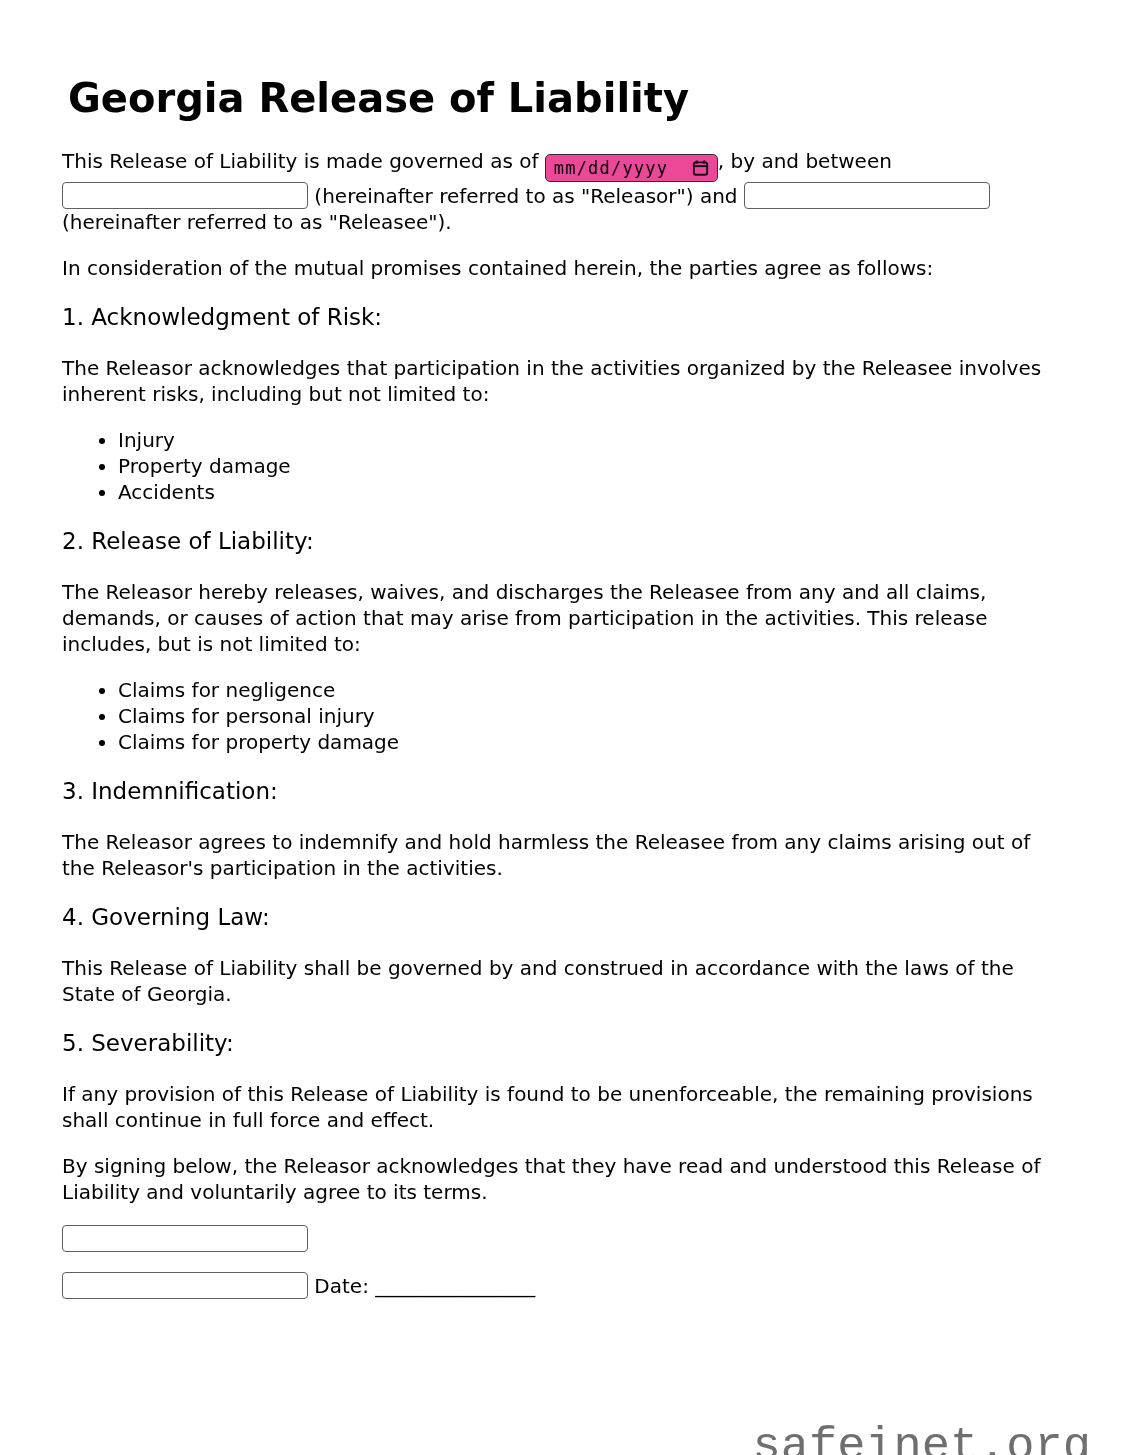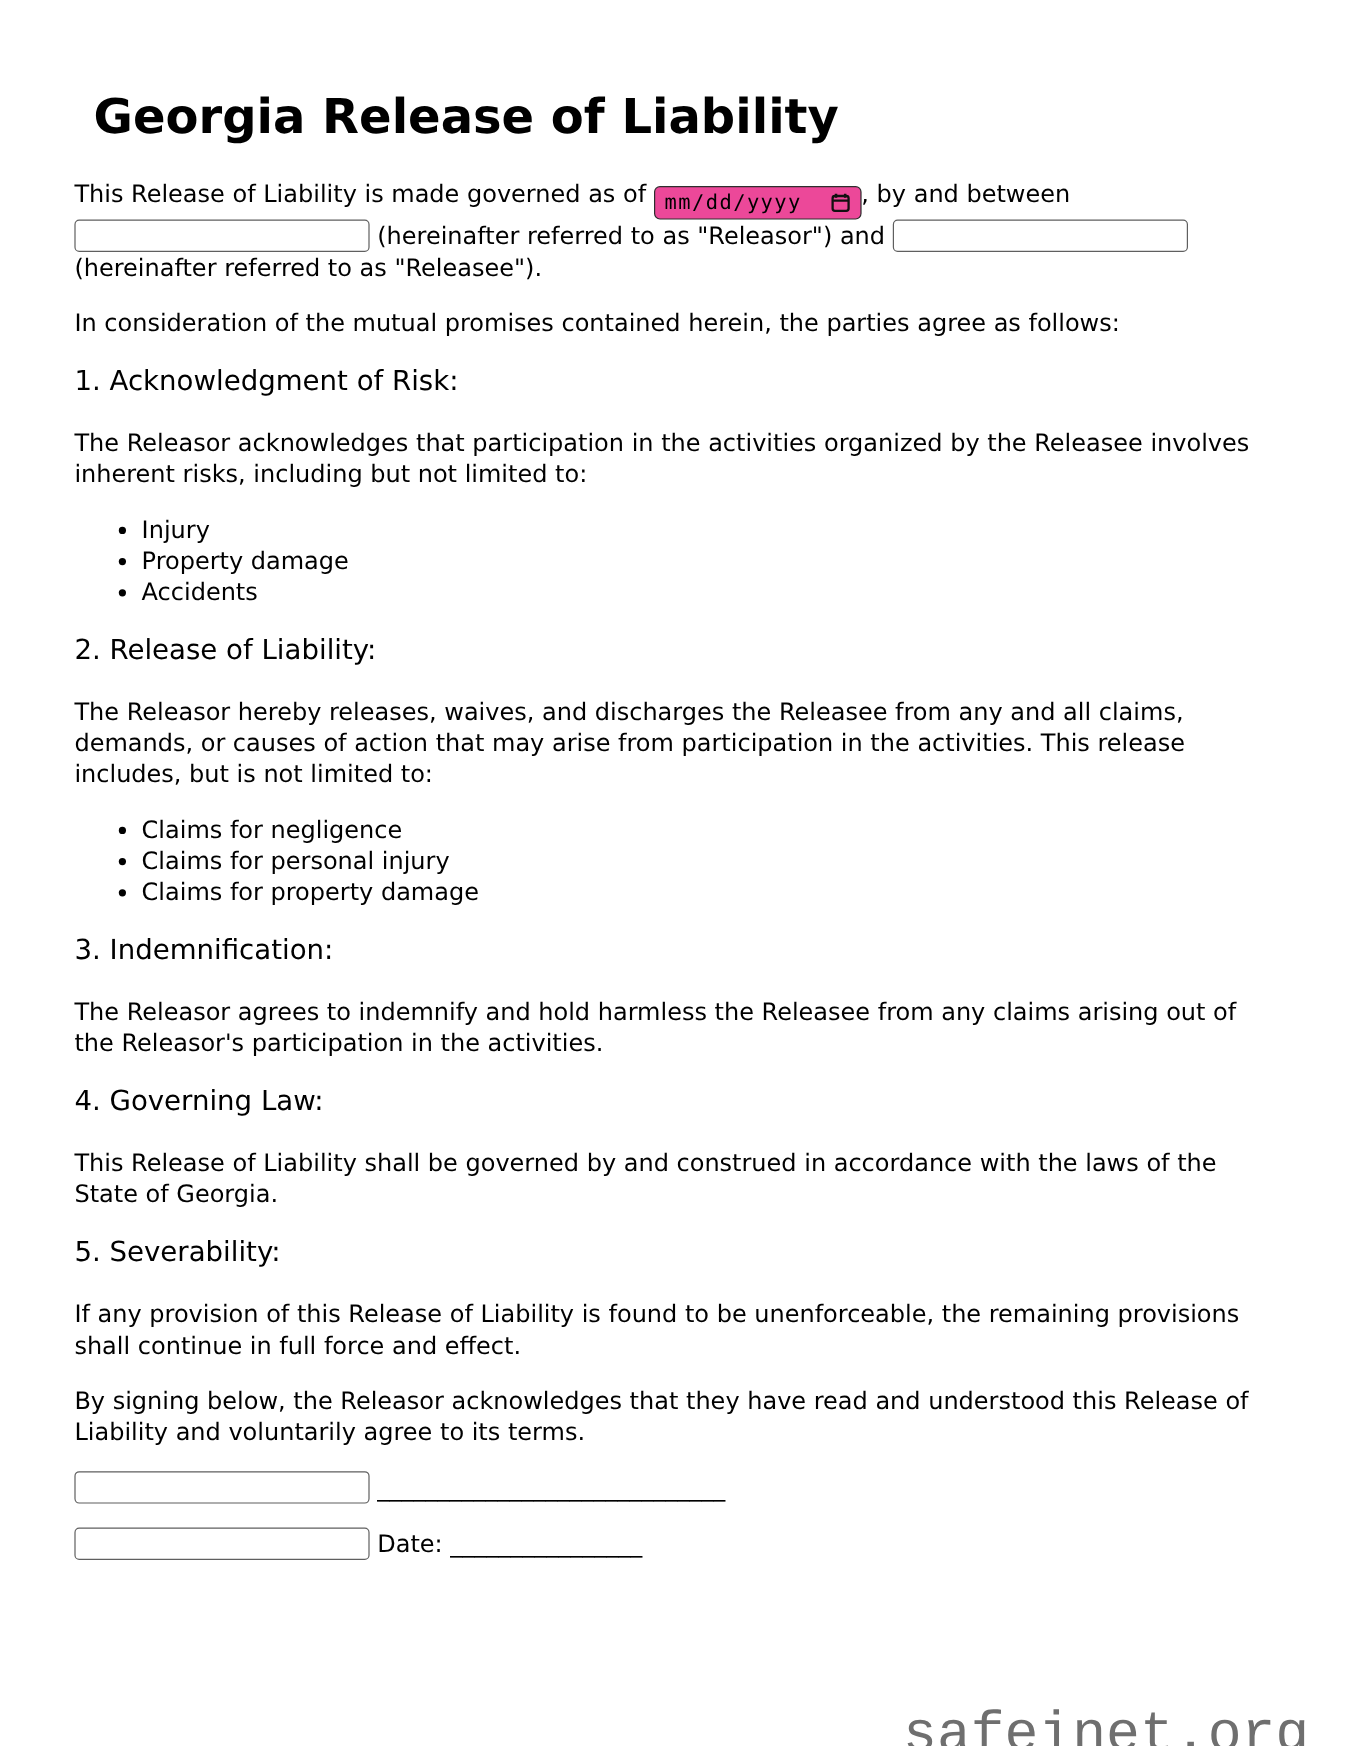--- a/index.html
+++ b/index.html
@@ -13,21 +13,21 @@
     font-family: "DejaVu Sans", sans-serif;
     font-size: 20px;
     line-height: 1.3;
     color: #000000;
     overflow: hidden;
   }
   h1 {
     font-size: 40px;
     line-height: 1.15;
     font-weight: bold;
-    margin: 27px 16px;
+    margin: 27px 6px;
   }
   h3 {
     font-size: 23px;
     font-weight: normal;
     margin: 22px 0;
   }
   p { margin: 20px 0; }
   ul { margin: 20px 0; padding-left: 56px; }
   li { margin: 0; }
   .text-input {
@@ -123,21 +123,20 @@
   <h3>4. Governing Law:</h3>
   <p>This Release of Liability shall be governed by and construed in accordance with the laws of the State of Georgia.</p>
 
   <h3>5. Severability:</h3>
   <p>If any provision of this Release of Liability is found to be unenforceable, the remaining provisions shall continue in full force and effect.</p>
 
   <p>By signing below, the Releasor acknowledges that they have read and understood this Release of Liability and voluntarily agree to its terms.</p>
 
   <p class="sig-row">
     <input type="text" class="text-input" style="">
-    <span class="uline">_____________________________</span>
   </p>
 
   <p class="sig-row">
     <input type="text" class="text-input" style="">
     <span>Date:</span>
     <span class="uline">________________</span>
   </p>
 
   <div class="watermark">safeinet.org</div>
 

